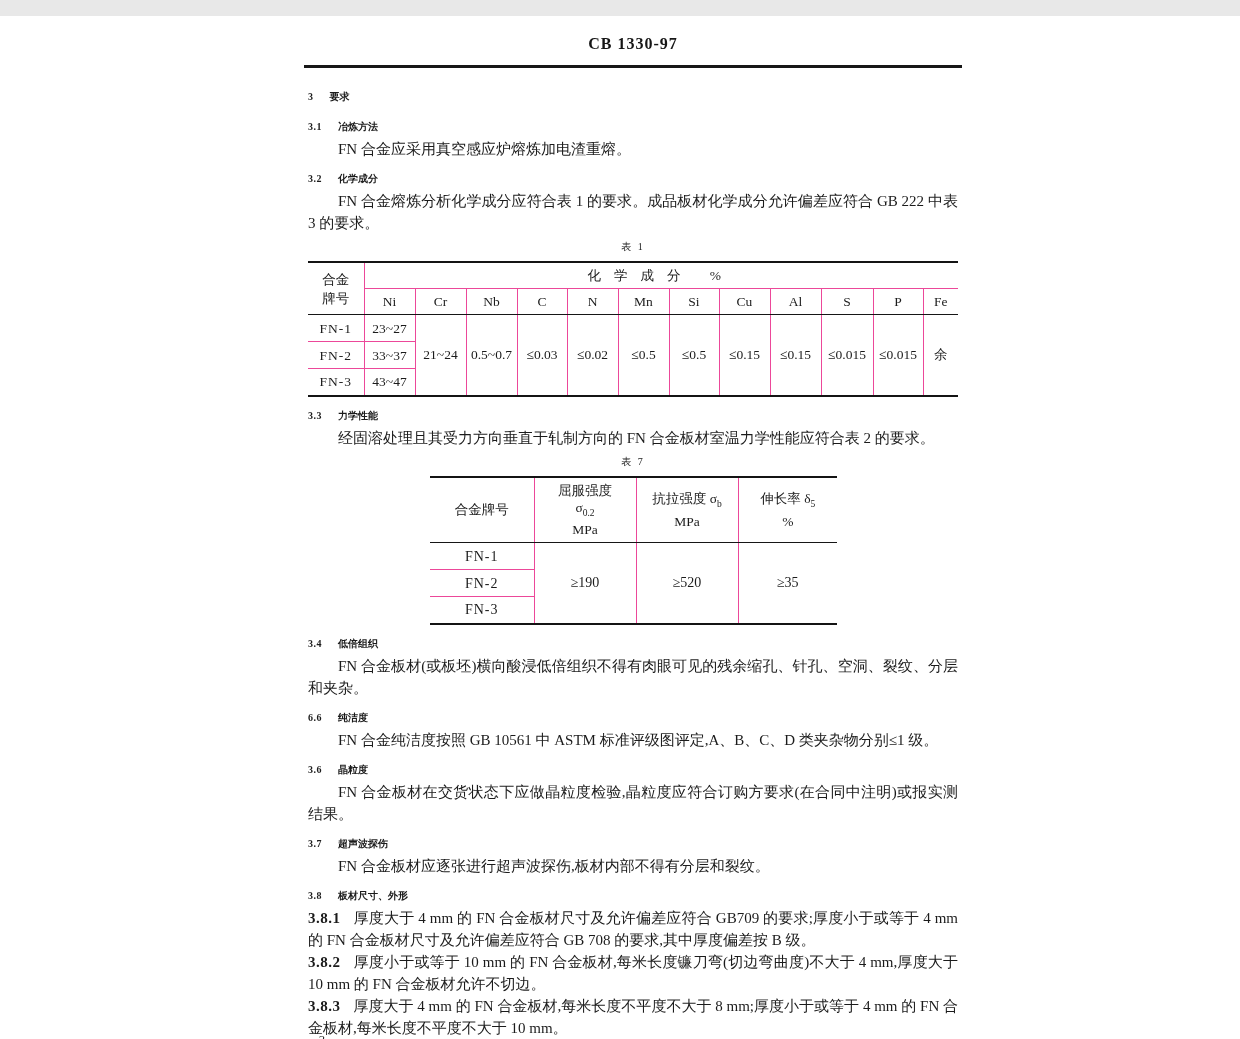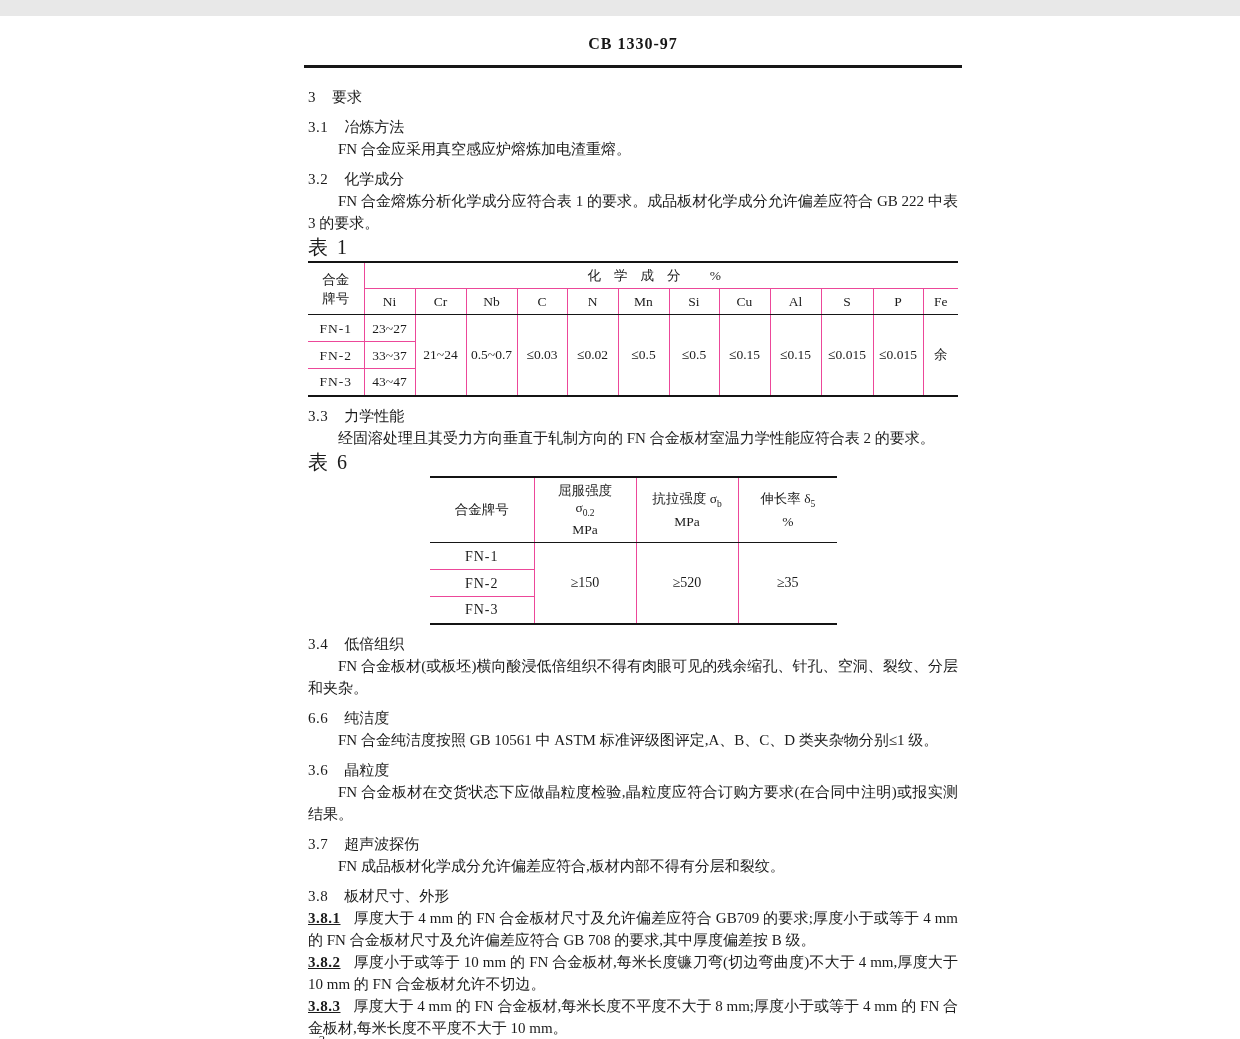--- a/index.html
+++ b/index.html
@@ -10,27 +10,27 @@
     color:#1b1b1b; overflow:hidden;margin-top:16px;
   }
   .sheet { position:absolute; left:308px; top:0; width:650px; height:100%; }
   .doc-number {
     position:absolute; top:19px; left:0; right:0; text-align:center;
     font-size:16px; font-weight:bold; letter-spacing:1px; color:#161616;
   }
   .top-rule { position:absolute; top:49px; left:-4px; right:-4px; height:3px; background:#171717; }
   .content { position:absolute; top:62px; left:0; right:0; font-size:15px; line-height:22px; }
 
-  .h-sec { margin-top:8px; font-weight:normal; font-size:15px; }
+  .h-sec { margin-top:8px; font-weight:bold; font-size:10px; }
   .h-sec .num { display:inline-block; margin-right:16px; letter-spacing:0.5px; }
   .para { text-align:justify; text-indent:2em; }
   .clause { text-align:justify; }
-  .clause .cnum { font-weight:bold; margin-right:13px; letter-spacing:0.5px; white-space:nowrap;text-decoration:underline; }
-
-  .tbl-caption { margin-top:2px; text-align:left; font-size:20px; letter-spacing:2px; }
+  .clause .cnum { font-weight:bold; margin-right:13px; letter-spacing:0.5px; white-space:nowrap; }
+
+  .tbl-caption { margin-top:2px; text-align:center; font-size:10px; letter-spacing:2px; }
 
   table.tbl {
     border-collapse:collapse; table-layout:fixed;
     border-top:2.5px solid #141414; border-bottom:2.5px solid #141414;
     font-size:13.5px; margin-top:3px; margin-bottom:8px;
   }
   table.tbl td {
     border:1px solid #ec4899; text-align:center; vertical-align:middle;
     padding:3px 1px; line-height:19px; overflow:hidden;
   }
@@ -134,21 +134,21 @@
         <tr class="body">
           <td class="grade no-l">FN-3</td>
           <td>43~47</td>
         </tr>
       </tbody>
         </table>
 
       <div class="h-sec"><span class="num">3.3</span><span>力学性能</span></div>
       <p class="para">经固溶处理且其受力方向垂直于轧制方向的 FN 合金板材室温力学性能应符合表 2 的要求。</p>
 
-      <div class="tbl-caption">表 6</div>
+      <div class="tbl-caption">表 7</div>
 
       <table class="tbl t2">
         <colgroup>
           <col style="width:104px">
             <col style="width:102px">
             <col style="width:102px">
             <col style="width:99px">
         </colgroup>
         <tbody>
             <tr class="hdr">
@@ -161,21 +161,21 @@
             <div><span>抗拉强度 σ</span><sub>b</sub></div>
             <div>MPa</div>
           </td>
           <td class="no-r">
             <div><span>伸长率 δ</span><sub>5</sub></div>
             <div>%</div>
           </td>
         </tr>
         <tr class="body">
           <td class="grade no-l">FN-1</td>
-          <td rowspan="3">≥150</td>
+          <td rowspan="3">≥190</td>
           <td rowspan="3">≥520</td>
           <td rowspan="3" class="no-r">≥35</td>
         </tr>
         <tr class="body">
           <td class="grade no-l">FN-2</td>
         </tr>
         <tr class="body">
           <td class="grade no-l">FN-3</td>
         </tr>
       </tbody>
@@ -184,21 +184,21 @@
       <div class="h-sec"><span class="num">3.4</span><span>低倍组织</span></div>
       <p class="para">FN 合金板材(或板坯)横向酸浸低倍组织不得有肉眼可见的残余缩孔、针孔、空洞、裂纹、分层和夹杂。</p>
 
       <div class="h-sec"><span class="num">6.6</span><span>纯洁度</span></div>
       <p class="para">FN 合金纯洁度按照 GB 10561 中 ASTM 标准评级图评定,A、B、C、D 类夹杂物分别≤1 级。</p>
 
       <div class="h-sec"><span class="num">3.6</span><span>晶粒度</span></div>
       <p class="para">FN 合金板材在交货状态下应做晶粒度检验,晶粒度应符合订购方要求(在合同中注明)或报实测结果。</p>
 
       <div class="h-sec"><span class="num">3.7</span><span>超声波探伤</span></div>
-      <p class="para">FN 成品板材化学成分允许偏差应符合,板材内部不得有分层和裂纹。</p>
+      <p class="para">FN 合金板材应逐张进行超声波探伤,板材内部不得有分层和裂纹。</p>
 
       <div class="h-sec"><span class="num">3.8</span><span>板材尺寸、外形</span></div>
 
       <p class="clause"><span class="cnum">3.8.1</span><span>厚度大于 4 mm 的 FN 合金板材尺寸及允许偏差应符合 GB709 的要求;厚度小于或等于 4 mm 的 FN 合金板材尺寸及允许偏差应符合 GB 708 的要求,其中厚度偏差按 B 级。</span></p>
       <p class="clause"><span class="cnum">3.8.2</span><span>厚度小于或等于 10 mm 的 FN 合金板材,每米长度镰刀弯(切边弯曲度)不大于 4 mm,厚度大于 10 mm 的 FN 合金板材允许不切边。</span></p>
       <p class="clause"><span class="cnum">3.8.3</span><span>厚度大于 4 mm 的 FN 合金板材,每米长度不平度不大于 8 mm;厚度小于或等于 4 mm 的 FN 合金板材,每米长度不平度不大于 10 mm。</span></p>
 
       <div class="h-sec"><span class="num">3.9</span><span>表面质量</span></div>
 
     </div>

